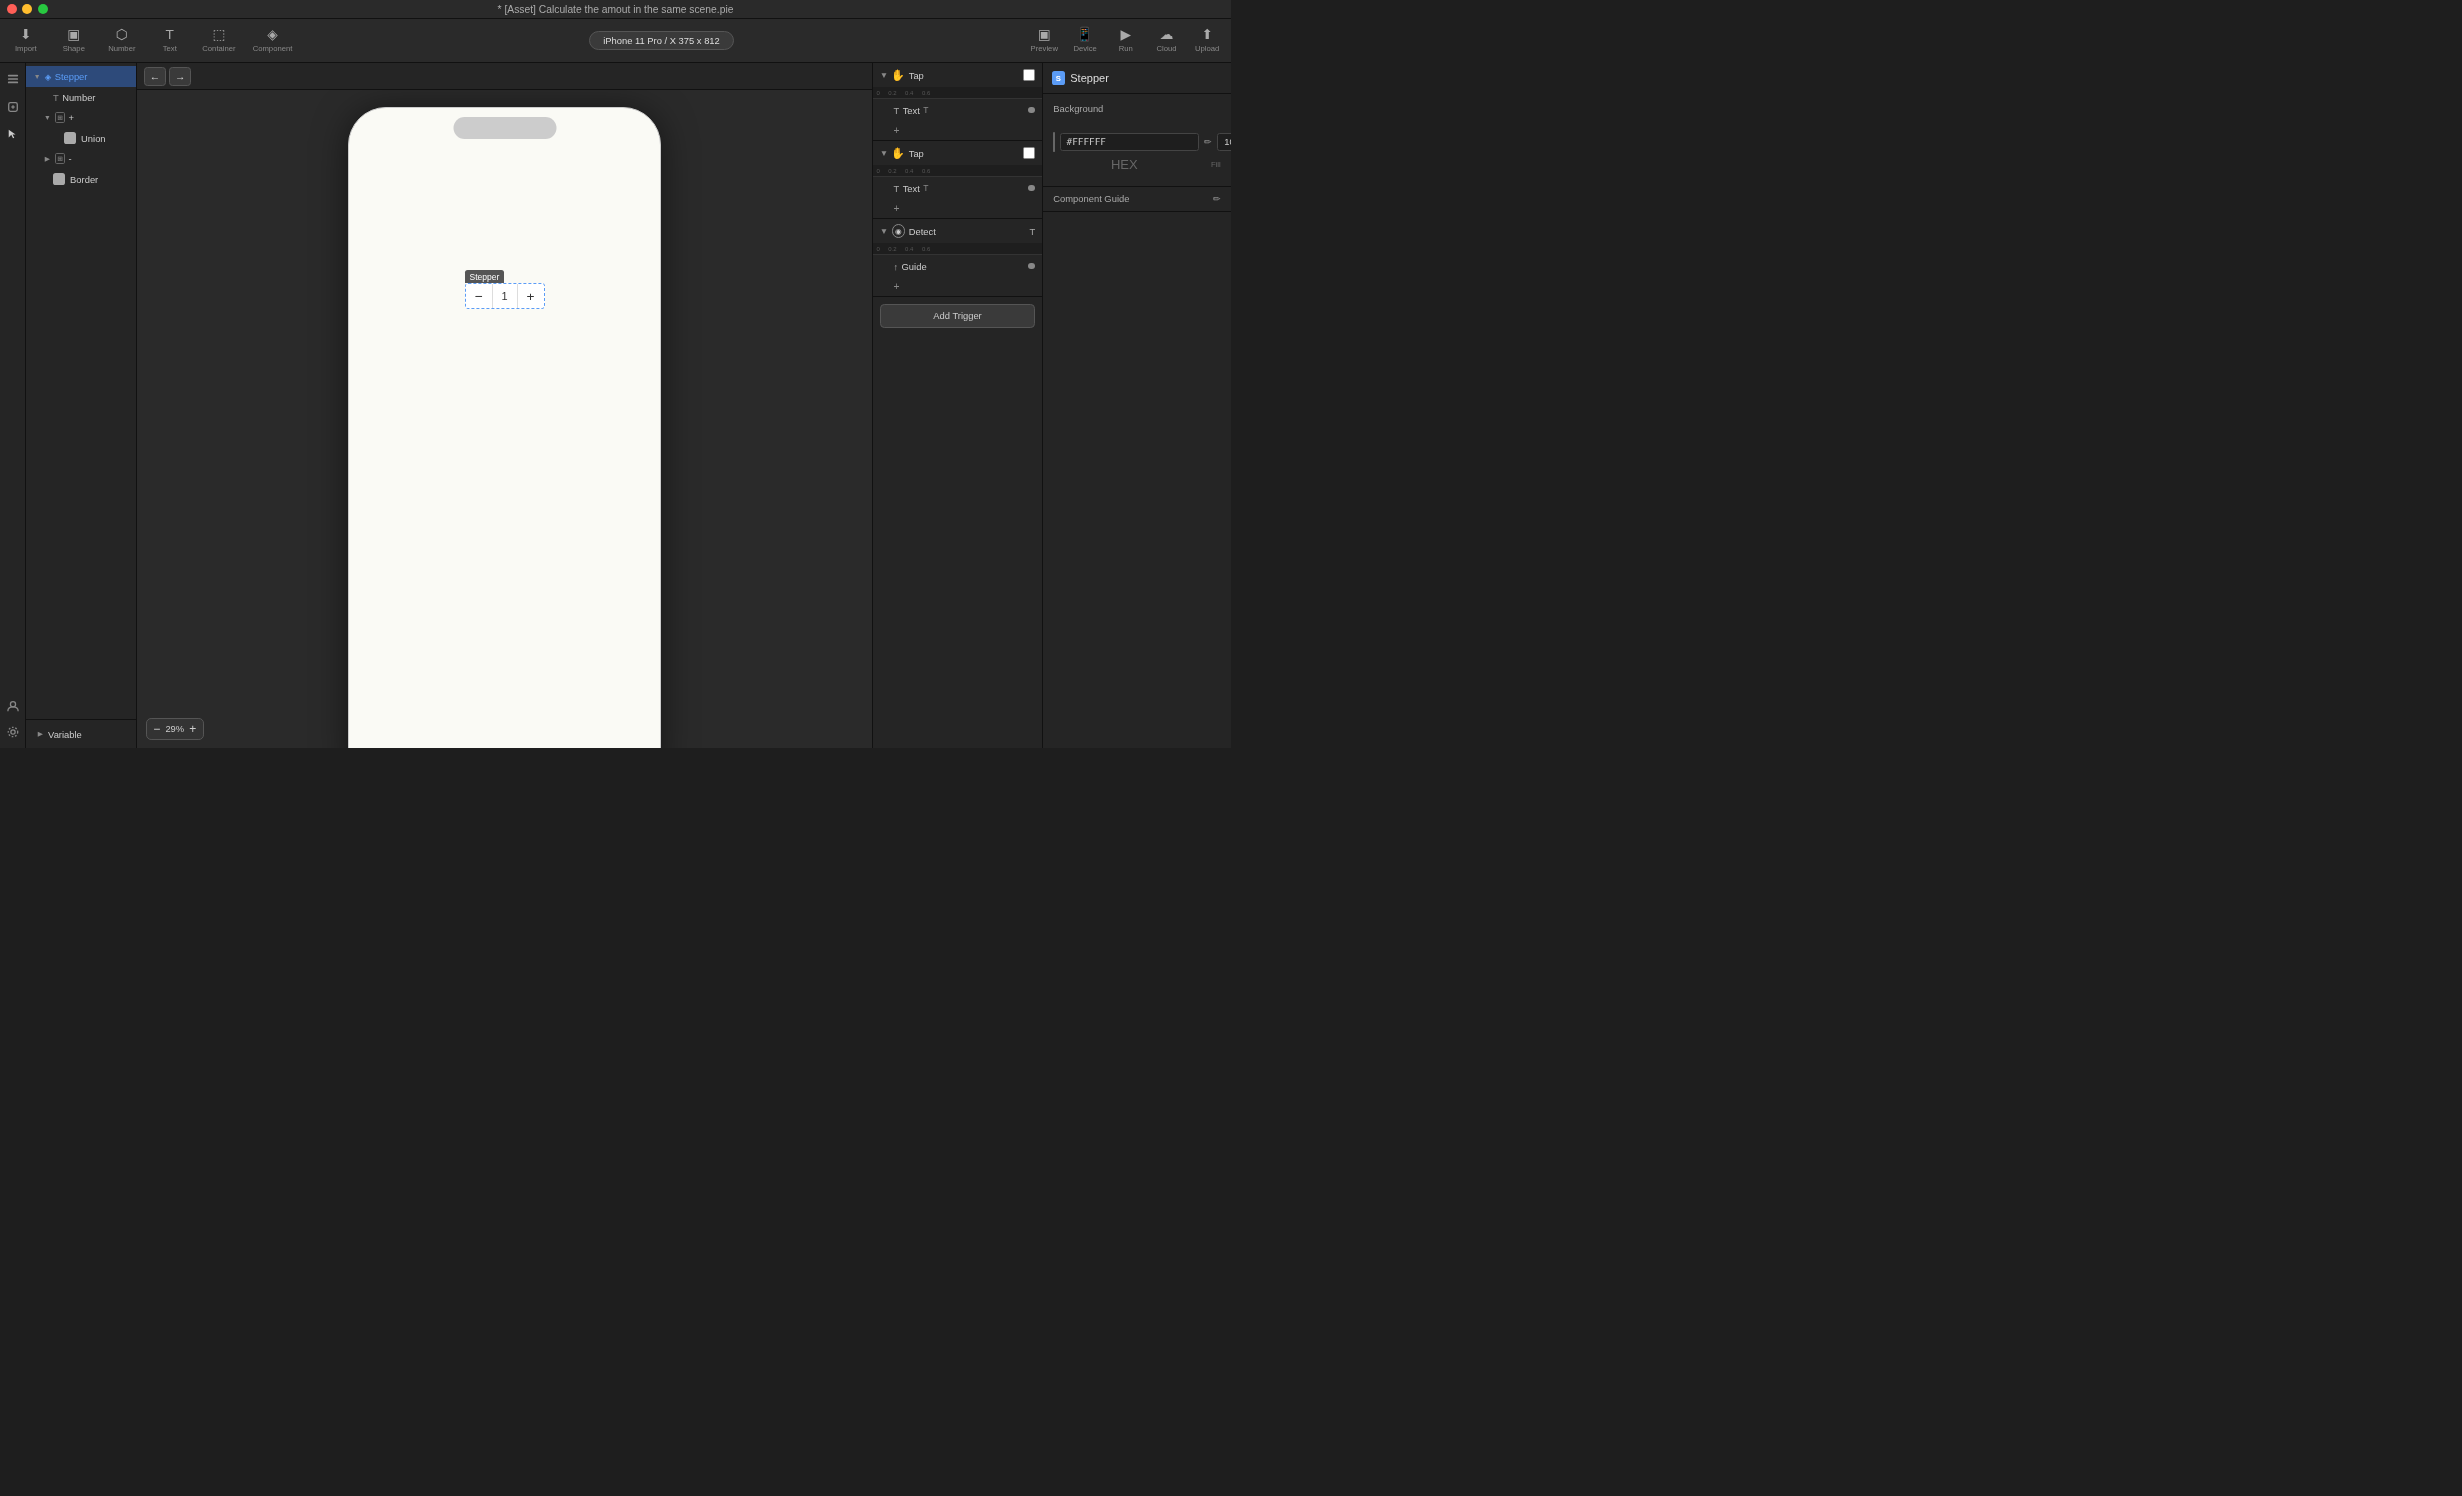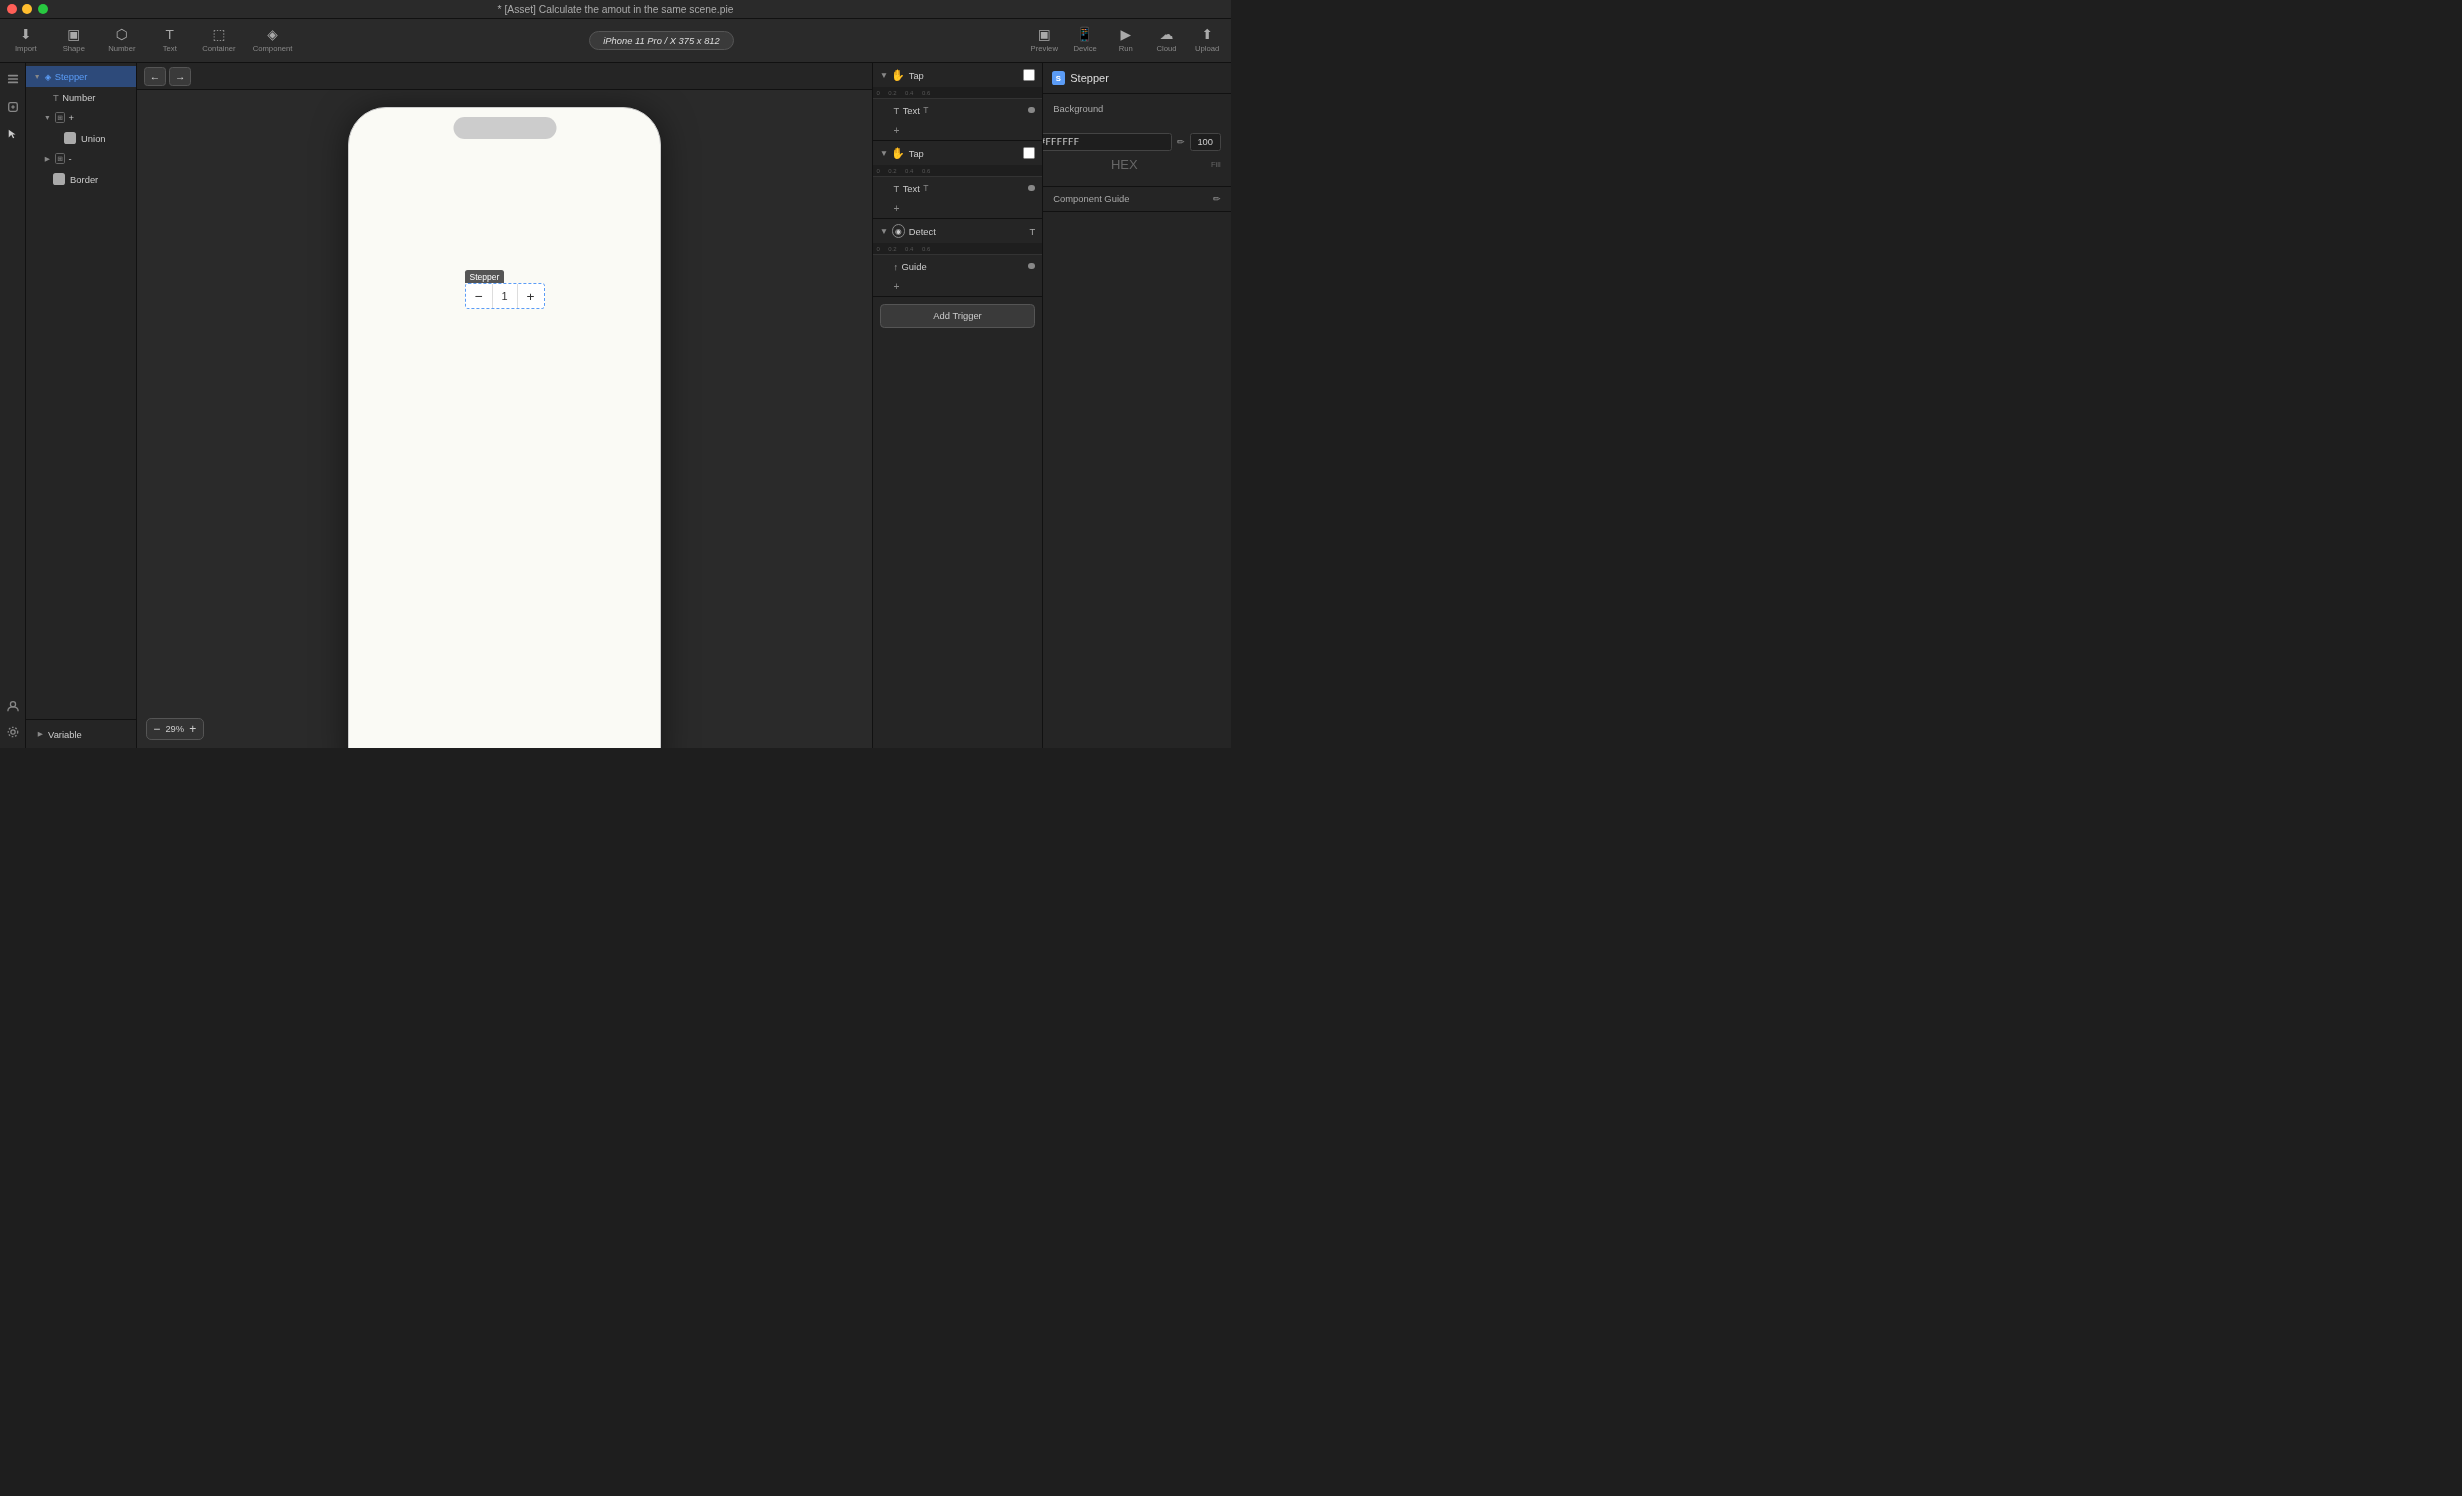--- a/index.html
+++ b/index.html
@@ -85,21 +85,20 @@
       background: #3a3a3a;
       border: 0.9px solid #555;
       border-radius: 12px;
       padding: 3.4px 13.7px;
       color: #ddd;
       font-size: 9.4px;
       cursor: pointer;
       display: flex;
       align-items: center;
       gap: 3.4px;
-      font-style: italic;
     }
     .toolbar-right {
       display: flex;
       gap: 13.7px;
       align-items: center;
     }
     .toolbar-right-item {
       display: flex;
       flex-direction: column;
       align-items: center;
@@ -405,21 +404,20 @@
     .props-section {
       padding: 8.5px 10.3px;
       border-bottom: 0.9px solid #111;
     }
     .props-section-title { font-size: 9.4px; color: #aaa; margin-bottom: 18px; }
     .props-row {
       display: flex;
       align-items: center;
       margin-bottom: 5.1px;
       gap: 5.1px;
-      justify-content: flex-end;
     }
     .color-swatch {
       width: 20.5px; height: 20.5px;
       border: 0.9px solid #666;
       border-radius: 2.6px;
       background: #fff;
       cursor: pointer;
     }
     .hex-input {
       flex: 1;

